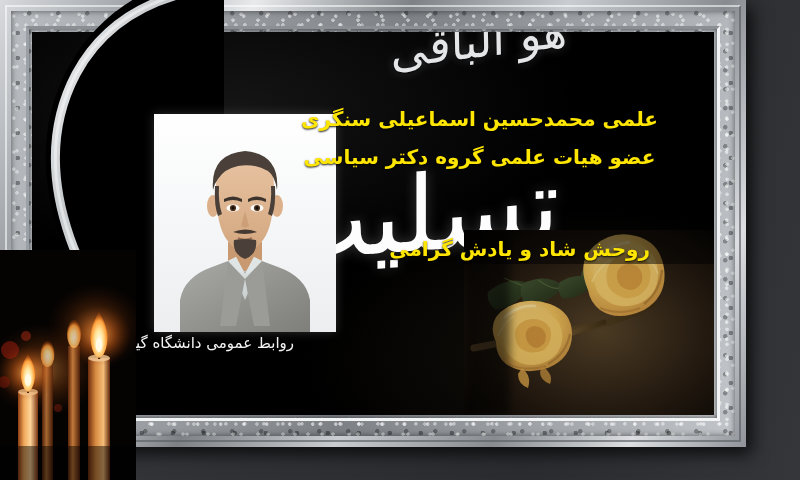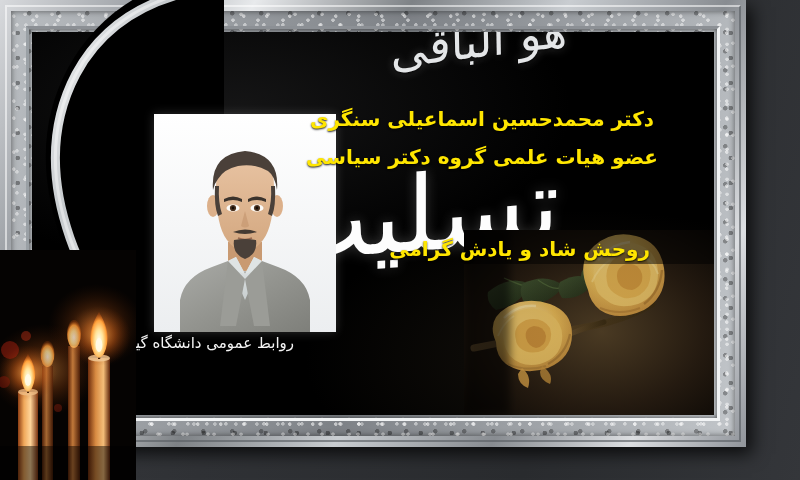--- a/index.html
+++ b/index.html
@@ -312,21 +312,21 @@
 
         <path d="M79 118 Q91 113 103 118 Q91 122 79 118 Z" fill="#443a32"></path>
 
         <path d="M84 124 Q91 127 98 124" stroke="#9a6a50" stroke-width="1.6" fill="none"></path>
 
         <path d="M80 126 Q91 124 102 126 Q104 140 91 145 Q78 140 80 126 Z" fill="#4a4039"></path>
       </svg>
     </div>
 
     <div class="text-lines">
-      <div class="line-name">دکتر محمدحسین اسماعیلی سنگری</div>
+      <div class="line-name">علمی محمدحسین اسماعیلی سنگری</div>
       <div class="line-role">عضو هیات علمی گروه دکتر سیاسی</div>
     </div>
 
     <div class="line-blessing">روحش شاد و یادش گرامی</div>
 
     <div class="credit">روابط عمومی دانشگاه گیلان</div>
 
     <div class="roses">
       <svg width="250" height="185" viewBox="0 0 250 185">
         <defs>

